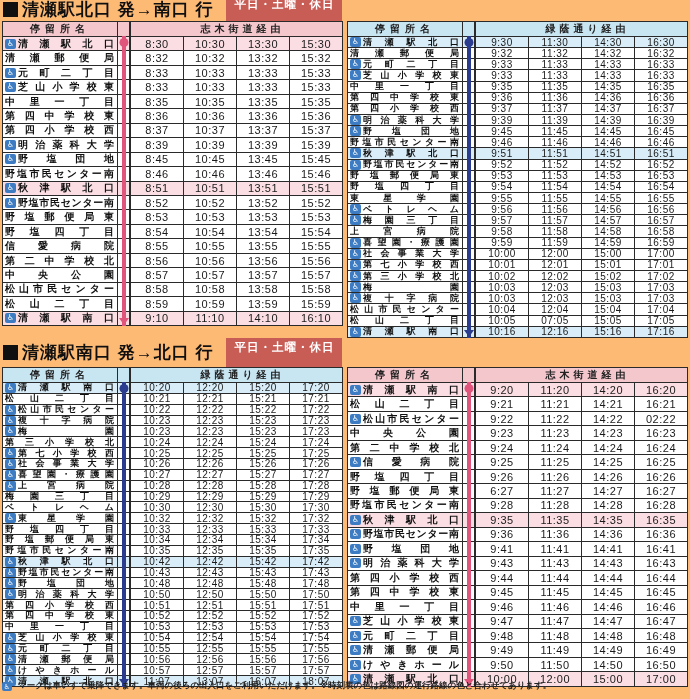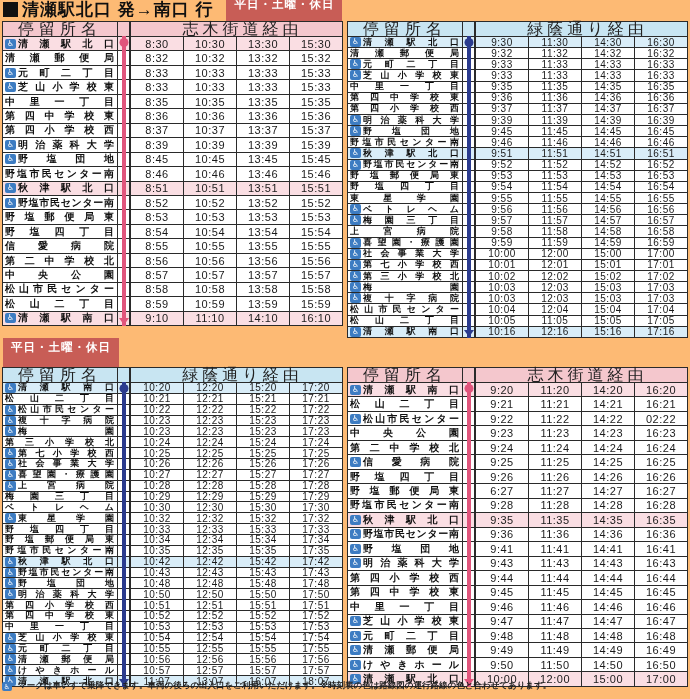--- a/index.html
+++ b/index.html
@@ -21,21 +21,21 @@
   #tableTL { top:21px; left:2px;   width:341px; }
   #tableTR { top:21px; left:347px; width:341px; }
   #tableBL { top:367px; left:2px;   width:341px; }
   #tableBR { top:367px; left:347px; width:341px; }
 
   .pink { --hdr:#f4c7cd; --hl:#fadee3; --line:#e0557c; }
   .blue { --hdr:#c8e5f2; --hl:#d9edf8; --line:#2b3b8e; }
 
   .thead { display:flex; height:14px; }
   .thead > div { background:var(--hdr); display:flex; align-items:center; justify-content:center;
-    font-size:16px; font-weight:normal; color:#222; }
+    font-size:10px; font-weight:bold; color:#222; }
   .h-name  { width:115px; border-right:1px solid #2a2a2a; letter-spacing:5px; }
   .h-route { width:13px;  border-right:2px solid #2a2a2a; }
   .h-times { flex:1; letter-spacing:4px;padding-left:12px; }
 
   .tbody { display:flex; flex-direction:column; }
   #tableTL .tbody { height:289px; }
   #tableTR .tbody { height:301px; }
   #tableBL .tbody { height:304px; }
   #tableBR .tbody { height:304px; }
 
@@ -571,39 +571,43 @@
           <div class="c-time">12:04</div>
           <div class="c-time">15:04</div>
           <div class="c-time">17:04</div>
         </div>
         <div class="trow">
           <div class="c-name">
             <span class="nm">松山二丁目</span>
           </div>
           <div class="c-route"></div>
           <div class="c-time">10:05</div>
-          <div class="c-time">11:05</div>
+          <div class="c-time">07:05</div>
           <div class="c-time">15:05</div>
           <div class="c-time">17:05</div>
         </div>
         <div class="trow hl">
           <div class="c-name">
             <span class="wc">♿</span>
             <span class="nm">清瀬駅南口</span>
           </div>
           <div class="c-route last"></div>
           <div class="c-time">10:16</div>
           <div class="c-time">12:16</div>
           <div class="c-time">15:16</div>
           <div class="c-time">17:16</div>
         </div>
       </div>
   </div>
 
   <div class="section-title" id="title2">
+    <span class="title-text">
+      <span class="tsq"></span>
+      <span>清瀬駅南口 発→北口 行</span>
+    </span>
     <span class="badge" id="badge2" style="background: rgb(200, 93, 86);">平日・土曜・休日</span>
   </div>
 
   <div class="ttable blue" id="tableBL">
     <div class="thead">
       <div class="h-name">停留所名</div>
       <div class="h-route"></div>
       <div class="h-times">緑蔭通り経由</div>
     </div>
     <div class="tbody">

